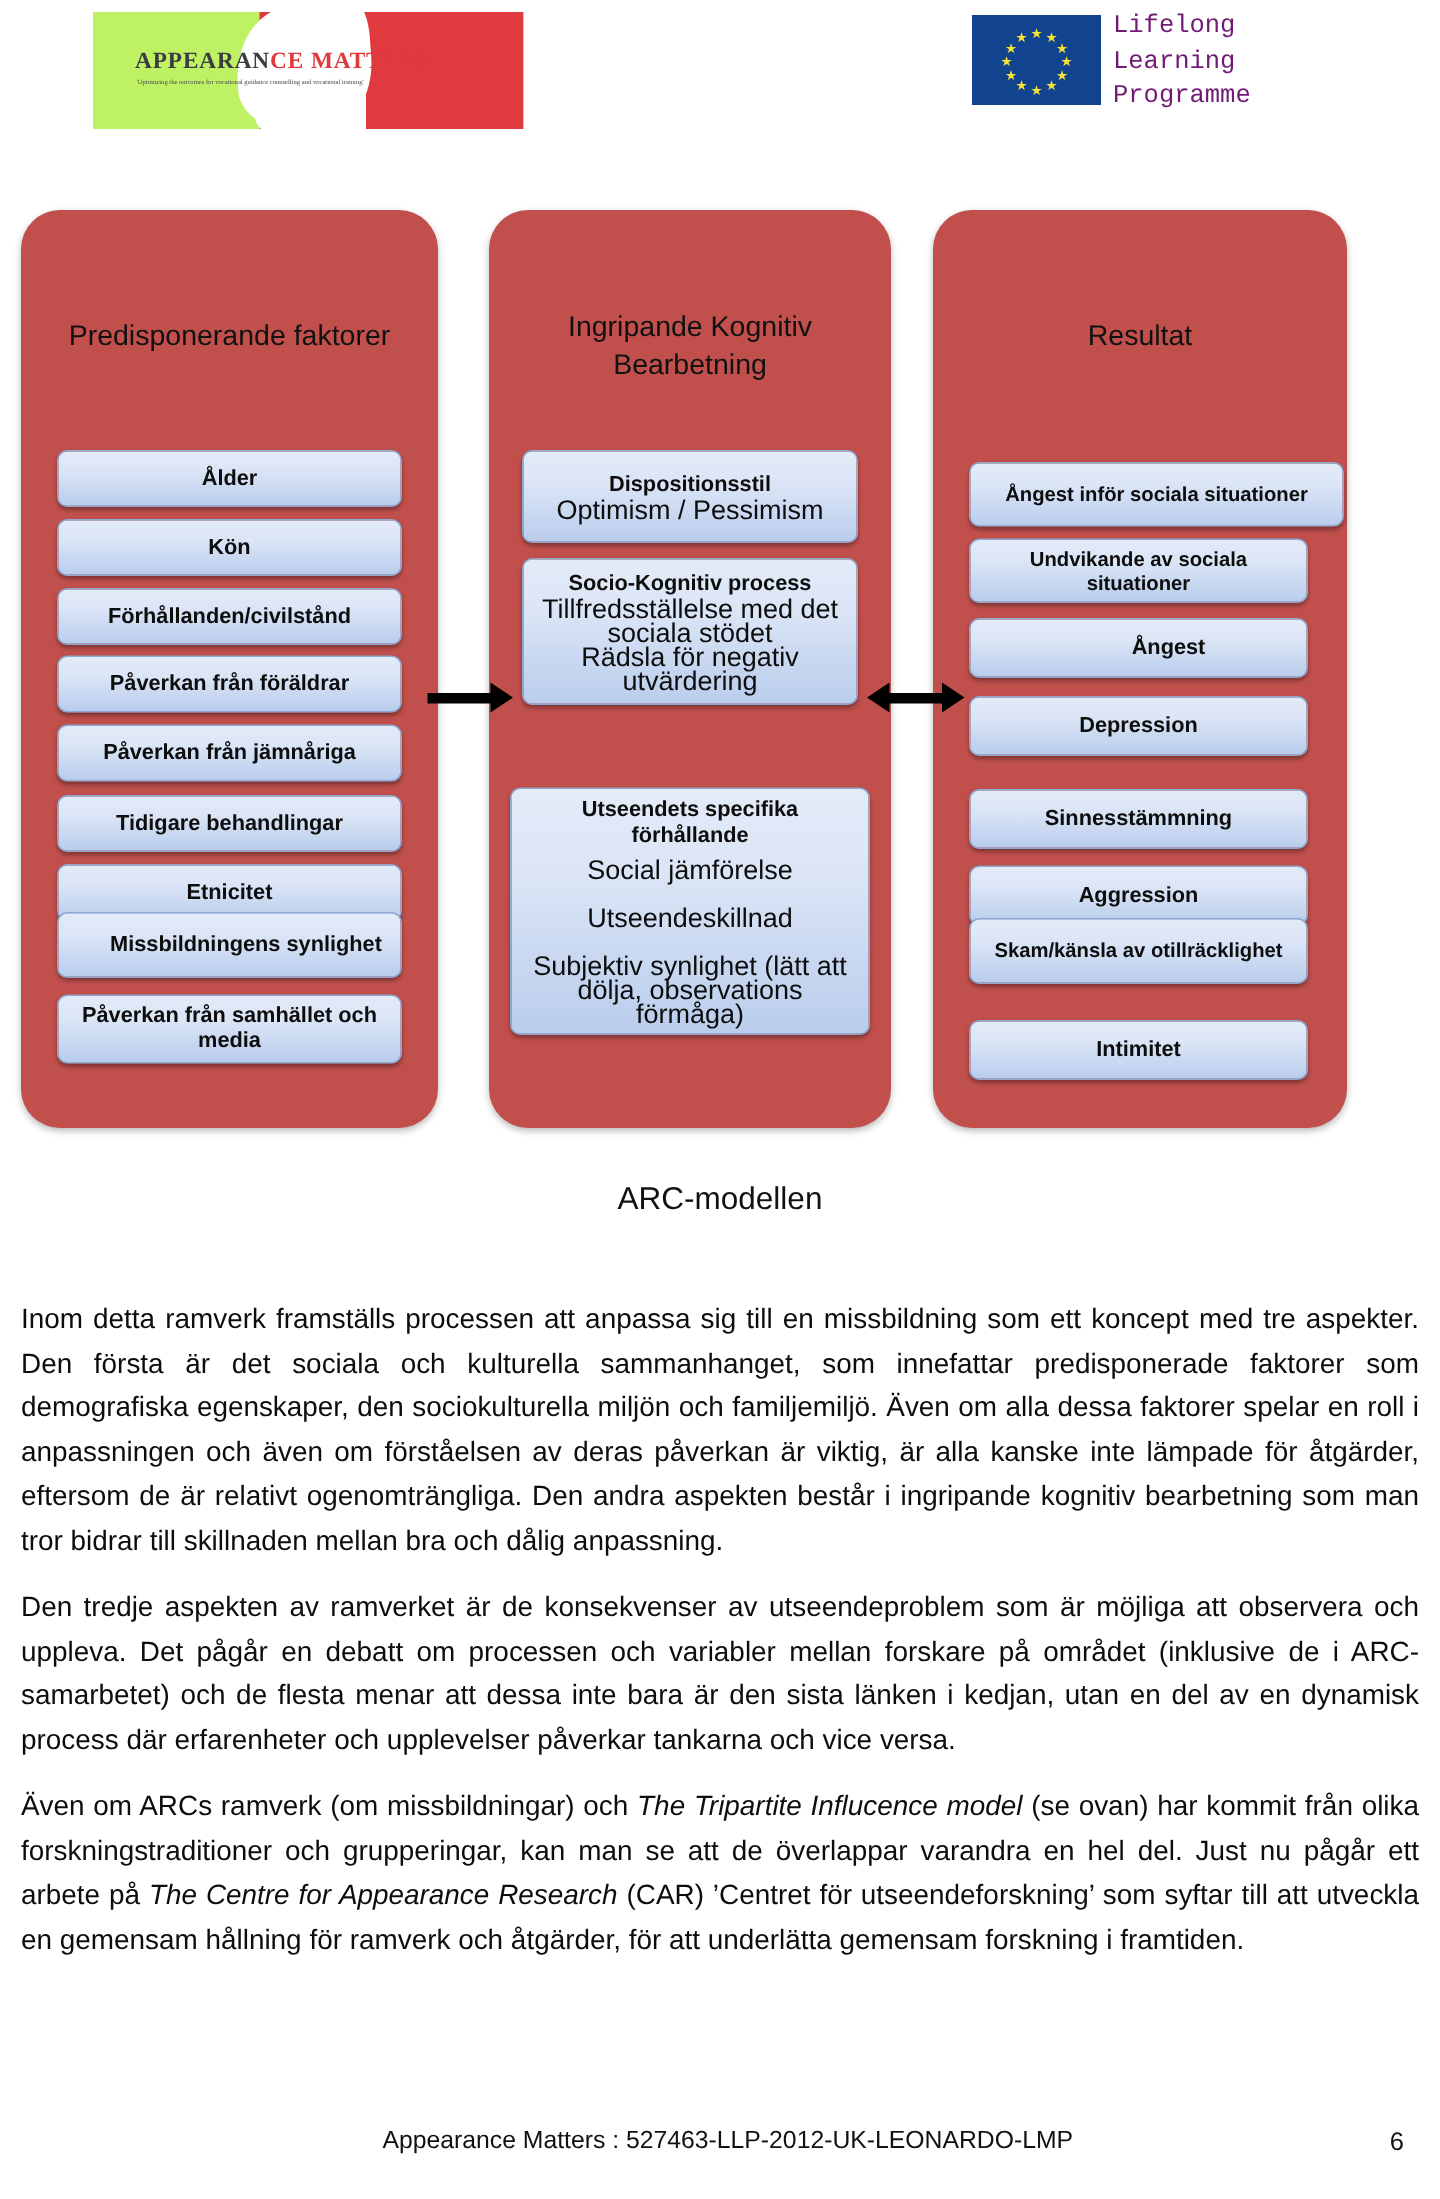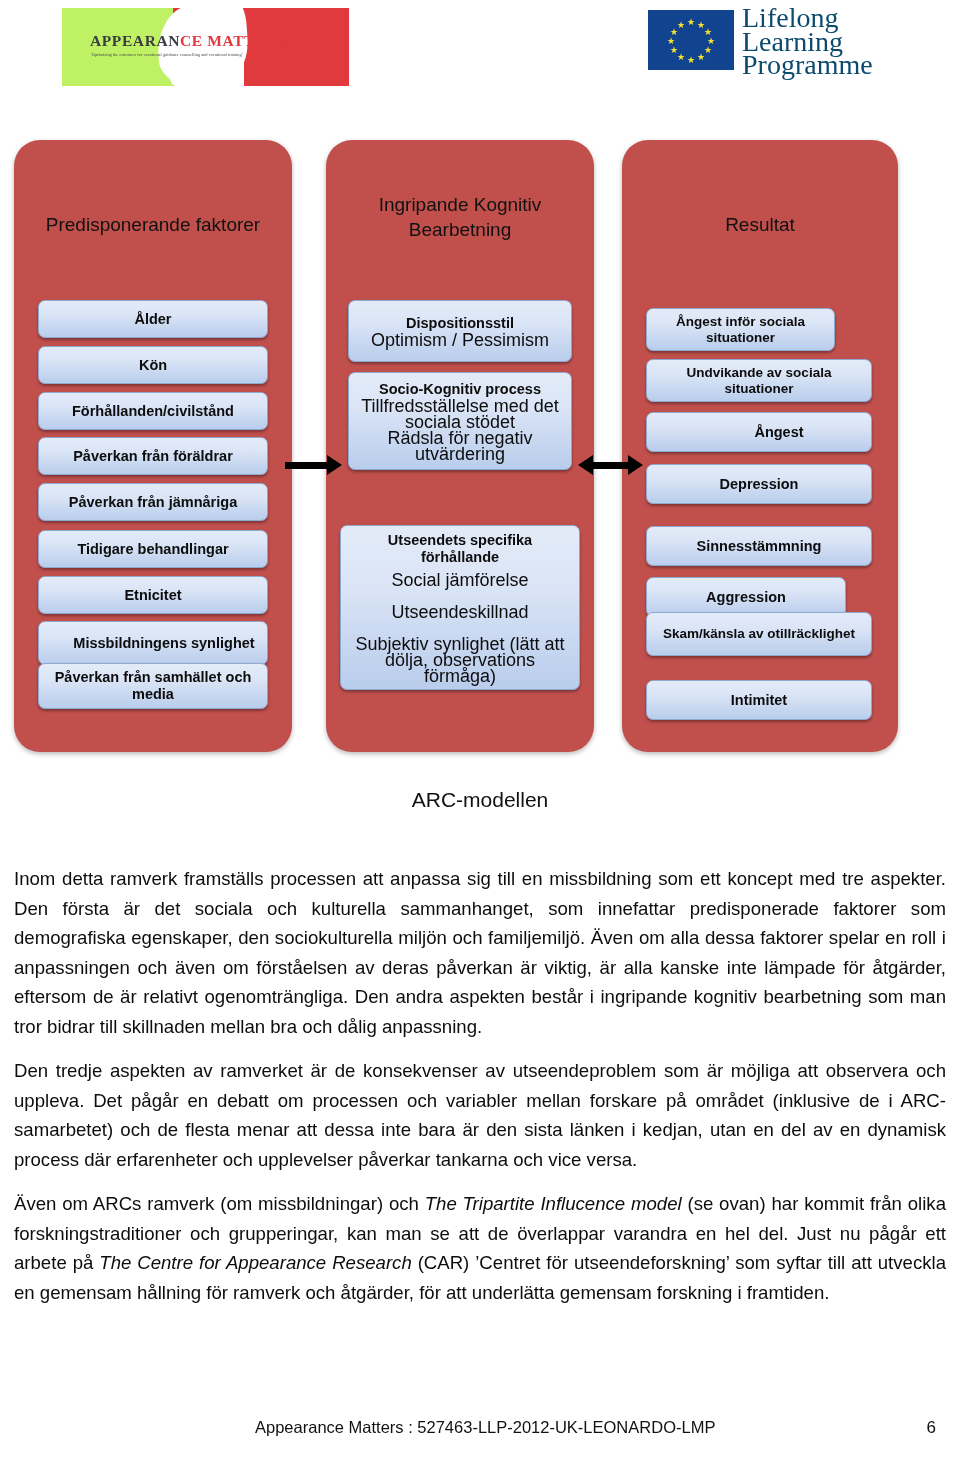--- a/index.html
+++ b/index.html
@@ -54,22 +54,22 @@
   .eu-logo { position:absolute; left:648px; top:8px; width:215px; height:72px; }
   .eu-flag {
     position:absolute; left:0; top:2px; width:86px; height:60px;
     background:#12438f;
   }
   .eu-star {
     position:absolute; color:#f5e233; font-size:9px; line-height:9px;
   }
   .eu-text {
     position:absolute; left:94px; top:-2px;
-    color:#0c4a6e; font-size:28px; line-height:23.5px;
-    font-family:Liberation Serif, serif;
+    color:#701a75; font-size:17px; line-height:23.5px;
+    font-family:Liberation Mono, monospace;
   }
 
   
   .diagram { position:absolute; left:0; top:140px; width:960px; height:620px; }
 
   .panel {
     position:absolute; top:0; height:612px;
     background:#c1504d;
     border-radius:26px;
     box-shadow: 0 2px 5px rgba(0,0,0,0.28);
@@ -79,21 +79,21 @@
   .panel.p3 { left:622px; width:276px; }
 
   .panel-title {
     position:absolute; left:0; right:0;
     text-align:center;
     font-size:19px; color:#111;
     font-family:"Liberation Sans", sans-serif;
     line-height:25px;
   }
   .p1 .panel-title { top:72px; }
-  .p2 .panel-title { top:52px; }
+  .p2 .panel-title { top:66px; }
   .p3 .panel-title { top:72px; }
 
   .bbox {
     position:absolute;
     border-radius:7px;
     border:1px solid #8ea9d0;
     background: linear-gradient(to bottom, #e3ebf8 0%, #dbe5f6 35%, #b9cdec 100%);
     box-shadow: 0 2px 3px rgba(0,0,0,0.35);
     display:flex; flex-direction:column;
     align-items:center; justify-content:center;
@@ -198,21 +198,21 @@
     </div>
     <div class="bbox" style="left:24px; top:343px; width:230px; height:38px;">
       <div class="b-title">Påverkan från jämnåriga</div>
     </div>
     <div class="bbox" style="left:24px; top:390px; width:230px; height:38px;">
       <div class="b-title">Tidigare behandlingar</div>
     </div>
     <div class="bbox" style="left:24px; top:436px; width:230px; height:38px;">
       <div class="b-title">Etnicitet</div>
     </div>
-    <div class="bbox" style="left:24px; top:481px; width:230px; height:44px;padding-left:28px;">
+    <div class="bbox" style="left:24px; top:468px; width:230px; height:44px;padding-left:28px;">
       <div class="b-title">Missbildningens synlighet</div>
     </div>
     <div class="bbox" style="left:24px; top:523px; width:230px; height:46px;">
       <div class="b-title">Påverkan från samhället och media</div>
     </div>
   </div>
 
   <div class="panel p2">
     <div class="panel-title">Ingripande Kognitiv Bearbetning</div>
 
@@ -233,36 +233,36 @@
 
 Utseendeskillnad
 
 Subjektiv synlighet (lätt att dölja, observations förmåga)</div>
     </div>
   </div>
 
   <div class="panel p3">
     <div class="panel-title">Resultat</div>
 
-    <div class="bbox small" style="left:24px; top:168px; width:189px; height:43px;">
+    <div class="bbox small" style="left:24px; top:168px; width:250px; height:43px;">
       <div class="b-title">Ångest inför sociala situationer</div>
     </div>
     <div class="bbox small" style="left:24px; top:219px; width:226px; height:43px;">
       <div class="b-title">Undvikande av sociala situationer</div>
     </div>
     <div class="bbox" style="left:24px; top:272px; width:226px; height:40px;padding-left:46px;">
       <div class="b-title">Ångest</div>
     </div>
     <div class="bbox" style="left:24px; top:324px; width:226px; height:40px;">
       <div class="b-title">Depression</div>
     </div>
     <div class="bbox" style="left:24px; top:386px; width:226px; height:40px;">
       <div class="b-title">Sinnesstämmning</div>
     </div>
-    <div class="bbox" style="left:24px; top:437px; width:200px; height:40px;">
+    <div class="bbox" style="left:24px; top:437px; width:226px; height:40px;">
       <div class="b-title">Aggression</div>
     </div>
     <div class="bbox small" style="left:24px; top:472px; width:226px; height:44px;">
       <div class="b-title">Skam/känsla av otillräcklighet</div>
     </div>
     <div class="bbox" style="left:24px; top:540px; width:226px; height:40px;">
       <div class="b-title">Intimitet</div>
     </div>
   </div>
 

